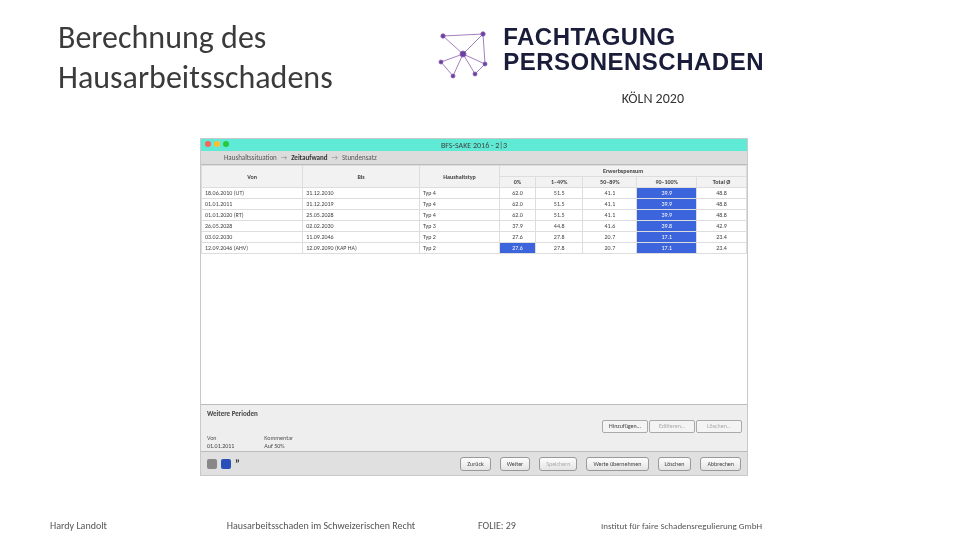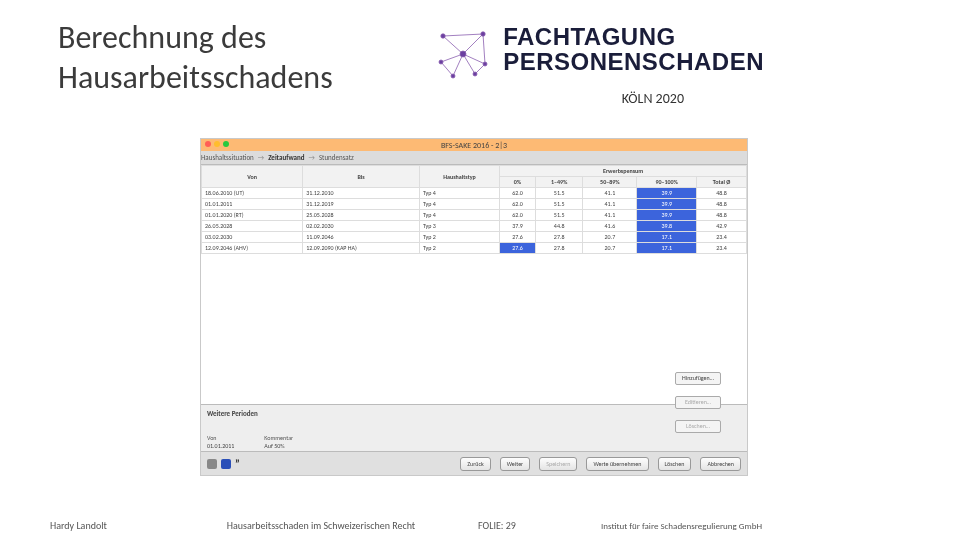--- a/index.html
+++ b/index.html
@@ -4,39 +4,39 @@
 <style>
   *{box-sizing:border-box;margin:0;padding:0}
   body{width:960px;height:540px;font-family:"Segoe UI",Calibri,Arial,sans-serif;background:#fff;color:#333;overflow:hidden}
   .slide{width:804px;height:540px;position:relative}
   .title{position:absolute;left:58px;top:18px;font-size:32px;font-weight:400;line-height:1.25;color:#3b3b3b}
   .logo-area{position:absolute;right:40px;top:24px;display:flex;align-items:flex-start;gap:10px}
   .logo-icon{width:60px;height:60px;position:relative}
   .brand{font-family:"Segoe UI",Arial,sans-serif;font-size:24px;line-height:1.05;color:#1a1d3a;font-weight:600;letter-spacing:.5px}
   .subloc{position:absolute;right:120px;top:90px;font-size:14px;color:#333}
   .app{position:absolute;left:200px;top:138px;width:548px;height:338px;border:1px solid #c9c9c9;background:#eee;font-size:8px;color:#444}
-  .app-titlebar{height:12px;background:#fdba74;display:flex;align-items:center;justify-content:center;position:relative}
+  .app-titlebar{height:12px;background:#5eead4;display:flex;align-items:center;justify-content:center;position:relative}
   .winbtns{position:absolute;left:4px;top:2px;display:flex;gap:3px}
   .winbtn{width:6px;height:6px;border-radius:50%}
   .wb-r{background:#ff5f56}.wb-y{background:#ffbd2e}.wb-g{background:#27c93f}
-  .app-bc{height:14px;background:#dcdcdc;display:flex;align-items:center;padding-left:0;gap:4px;font-size:7px;color:#555;border-bottom:1px solid #bbb}
+  .app-bc{height:14px;background:#dcdcdc;display:flex;align-items:center;padding-left:23px;gap:4px;font-size:7px;color:#555;border-bottom:1px solid #bbb}
   .app-bc .sep{color:#888}
   .app-bc .active{font-weight:700;color:#333}
   .tbl{width:100%;background:#fff;border-collapse:collapse}
   .tbl th,.tbl td{border:1px solid #ddd;font-size:6px;padding:1px 3px;text-align:left;height:11px;white-space:nowrap}
   .tbl th{background:#f2f2f2;font-weight:600;text-align:center}
   .tbl td.num{text-align:center}
   .hl{background:#3c64dc;color:#fff}
   .spacer{background:#fff;height:150px}
   .bottom-panel{background:#eee;border-top:1px solid #bbb;padding:4px 6px}
   .bp-title{font-size:7px;font-weight:700;margin-bottom:16px}
   .bp-row{display:flex;gap:30px;font-size:6px}
   .bp-col{display:flex;flex-direction:column}
   .bp-label{color:#555}
-  .bp-btns{position:absolute;right:26px;bottom:42px;display:flex;flex-direction:column;gap:11px}
+  .bp-btns{position:absolute;right:5px;bottom:42px;display:flex;flex-direction:row;gap:1px}
   .sbtn{font-size:6px;padding:1px 4px;border:1px solid #aaa;background:#f4f4f4;border-radius:2px;min-width:46px;text-align:center;line-height:9px}
   .sbtn.dis{color:#aaa}
   .footer-bar{position:absolute;left:0;right:0;bottom:0;height:24px;background:#e0e0e0;border-top:1px solid #bbb;display:flex;align-items:center;justify-content:space-between;padding:0 6px}
   .fb-left{display:flex;gap:4px;align-items:center}
   .fb-ico{width:10px;height:10px;background:#888;border-radius:2px}
   .fb-ico.blue{background:#2a4fb8}
   .fb-right{display:flex;gap:9px}
   .fbtn{font-size:6px;padding:2px 6px;border:1px solid #999;background:linear-gradient(#fdfdfd,#e4e4e4);border-radius:3px}
   .fbtn.dis{color:#aaa}
   .slide-footer{position:absolute;left:8px;right:0;bottom:8px;display:flex;justify-content:flex-end;align-items:center;font-size:10px;color:#555;padding:0 42px}

